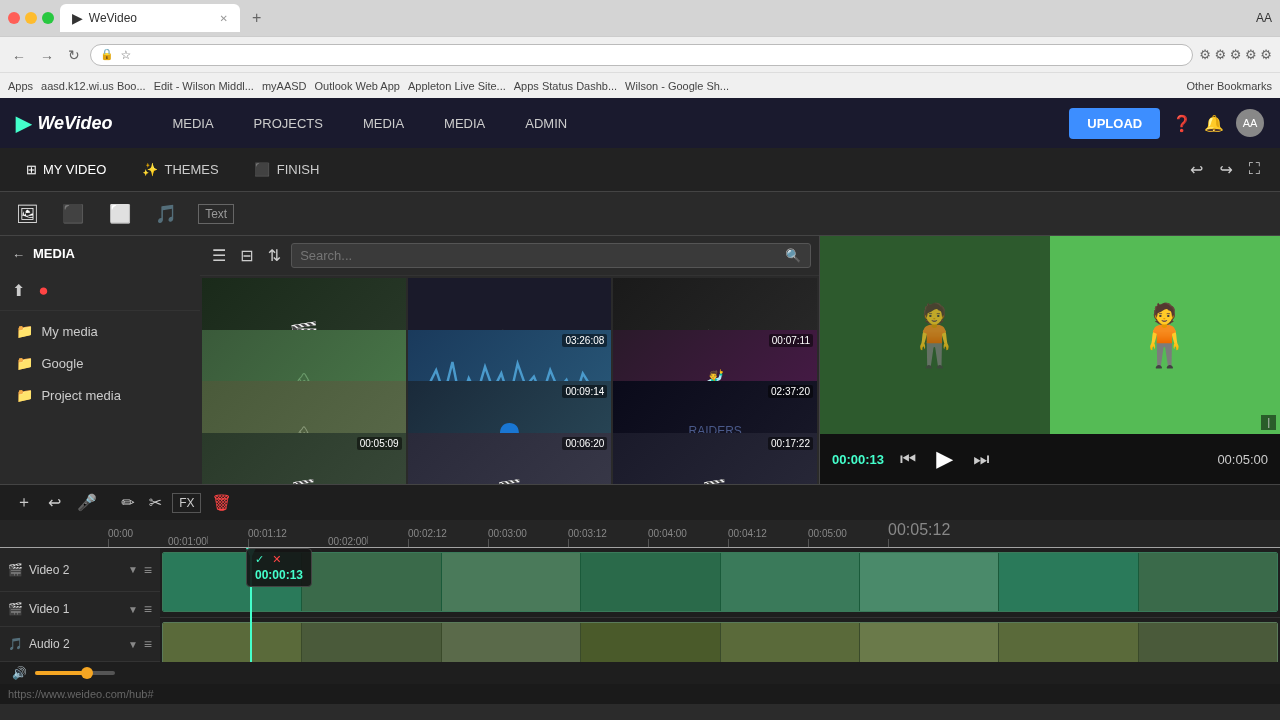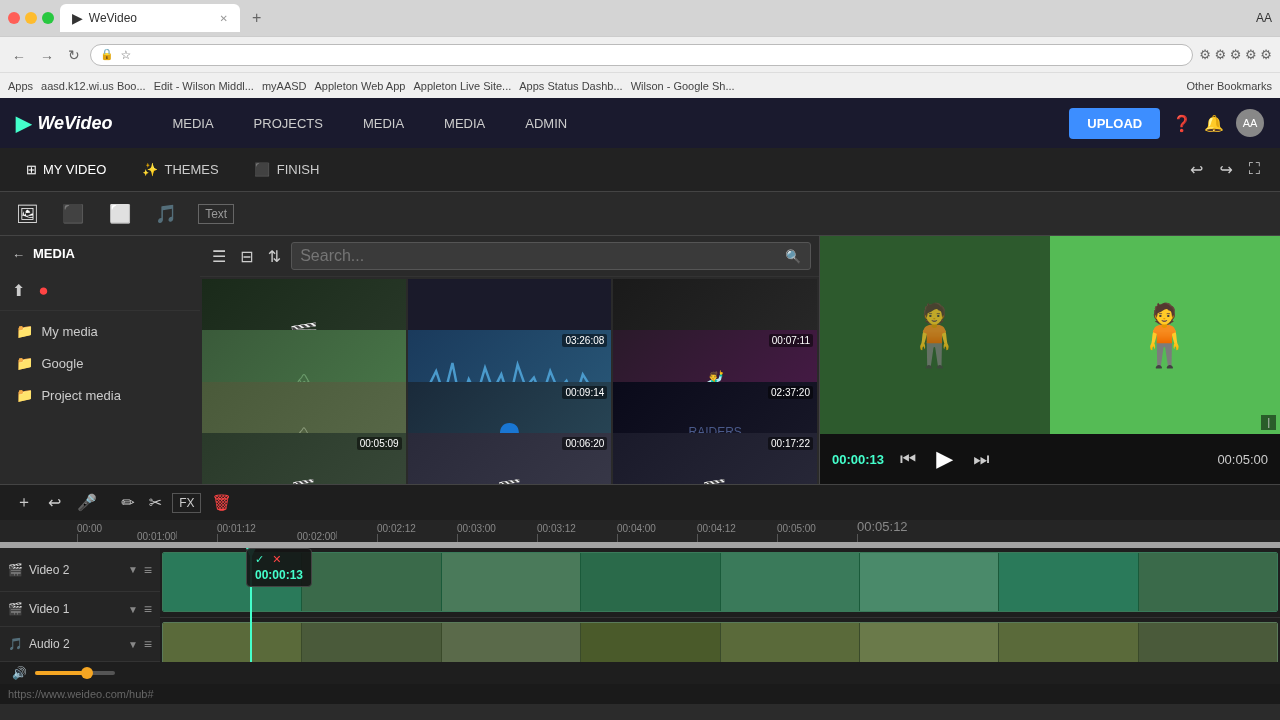--- a/index.html
+++ b/index.html
@@ -66,21 +66,21 @@
     .media-folders { padding: 4px 0; }
     .folder-item { display: flex; align-items: center; gap: 8px; padding: 8px 16px; cursor: pointer; color: #ccc; font-size: 13px; }
     .folder-icon { font-size: 14px; color: #888; }
     .folder-icon.blue { color: #5b9bd5; }
 
     
     .media-grid-panel { flex: 1; background: #2a2a2a; display: flex; flex-direction: column; overflow: hidden; border-right: 1px solid #444; }
     .media-controls { display: flex; align-items: center; padding: 6px 8px; gap: 6px; border-bottom: 1px solid #333; }
     .media-ctrl-btn { color: #ccc; font-size: 16px; cursor: pointer; background: none; border: none; padding: 4px; }
     .search-box { flex: 1; background: #3a3a3a; border: 1px solid #555; border-radius: 3px; padding: 4px 8px; color: #ccc; font-size: 12px; display: flex; align-items: center; gap: 4px; }
-    .search-input { background: none; border: none; color: #eab308; font-size: 16px; flex: 1; outline: none; }
+    .search-input { background: none; border: none; color: #eab308; font-size: 13px; flex: 1; outline: none; }
 
     .grid-container { display: grid; grid-template-columns: repeat(3, 1fr); gap: 2px; padding: 2px; overflow-y: auto; flex: 1; }
     .grid-item { position: relative; background: #1a1a1a; cursor: pointer; aspect-ratio: 16/9; overflow: hidden; }
     .grid-label { position: absolute; bottom: 2px; left: 4px; color: #fff; font-size: 10px; text-shadow: 0 1px 2px #000; }
     .grid-duration { position: absolute; top: 4px; right: 4px; color: #fff; font-size: 10px; background: rgba(0,0,0,0.5); padding: 1px 3px; border-radius: 2px; }
 
     
     .preview-panel { width: 460px; background: #1a1a1a; display: flex; flex-direction: column; }
     .preview-video { flex: 1; position: relative; background: #000; overflow: hidden; }
     .preview-video-inner { width: 100%; height: 100%; display: flex; }
@@ -91,21 +91,21 @@
     .ctrl-btn { background: none; border: none; color: #ccc; font-size: 18px; cursor: pointer; padding: 4px; }
     .play-btn { background: none; border: none; color: #fff; font-size: 22px; cursor: pointer; padding: 4px; }
     .time-end { color: #ccc; font-size: 13px; margin-left: auto; }
 
     
     .timeline { height: 200px; background: #1e1e1e; display: flex; flex-direction: column; }
     .timeline-toolbar { display: flex; align-items: center; padding: 4px 12px; gap: 8px; height: 36px; border-top: 1px solid #444; }
     .tl-tool-btn { background: none; border: none; color: #ccc; font-size: 16px; cursor: pointer; padding: 4px; }
 
     
-    .time-ruler { height: 28px; background: #252525; display: flex; align-items: center; padding-left: 77px; border-bottom: 6px solid #a3a3a3; overflow: hidden; }
+    .time-ruler { height: 28px; background: #252525; display: flex; align-items: center; padding-left: 108px; border-bottom: 1px solid #a3a3a3; overflow: hidden; }
 
     
     .tracks-container { flex: 1; display: flex; overflow: hidden; }
     .tracks-labels { width: 160px; background: #252525; display: flex; flex-direction: column; }
     .track-label { display: flex; align-items: center; padding: 0 8px; gap: 6px; border-bottom: 1px solid #333; }
     .track-label.video2 { height: 70px; }
     .track-label.video1 { height: 55px; }
     .track-label.audio1 { height: 55px; }
     .track-icon { font-size: 12px; color: #888; }
     .track-name { font-size: 12px; color: #ccc; flex: 1; }
@@ -157,21 +157,21 @@
     <div class="address-icons" style="display:flex;gap:6px;align-items:center;">
       <span style="font-size:13px;color:#666;">⚙ ⚙ ⚙ ⚙ ⚙</span>
     </div>
   </div>
 
   <div class="bookmarks-bar">
     <span class="bookmark-item">Apps</span>
     <span class="bookmark-item">aasd.k12.wi.us Boo...</span>
     <span class="bookmark-item">Edit - Wilson Middl...</span>
     <span class="bookmark-item">myAASD</span>
-    <span class="bookmark-item">Appleton Web App</span>
+    <span class="bookmark-item">Outlook Web App</span>
     <span class="bookmark-item">Appleton Live Site...</span>
     <span class="bookmark-item">Apps Status Dashb...</span>
     <span class="bookmark-item">Wilson - Google Sh...</span>
     <span class="bookmark-item other-bm">Other Bookmarks</span>
   </div>
 </div>
 
 <div class="app">
 
   <div class="app-header">
@@ -409,21 +409,21 @@
         </div>
         <div style="display:flex;flex-direction:column;align-items:flex-start;min-width:80px;">
           <span style="font-size:10px;color:#888;">00:04:12</span>
           <div style="width:1px;height:8px;background:#555;"></div>
         </div>
         <div style="display:flex;flex-direction:column;align-items:flex-start;min-width:80px;">
           <span style="font-size:10px;color:#888;">00:05:00</span>
           <div style="width:1px;height:8px;background:#555;"></div>
         </div>
         <div style="display:flex;flex-direction:column;align-items:flex-start;min-width:80px;">
-          <span style="font-size:13px;color:#888;">00:05:12</span>
+          <span style="font-size:16px;color:#888;">00:05:12</span>
           <div style="width:1px;height:8px;background:#555;"></div>
         </div>
       </div>
     </div>
 
     <div class="tracks-container">
 
       <div class="tracks-labels">
         <div class="track-label video2">
           <span class="track-icon">🎬</span>

